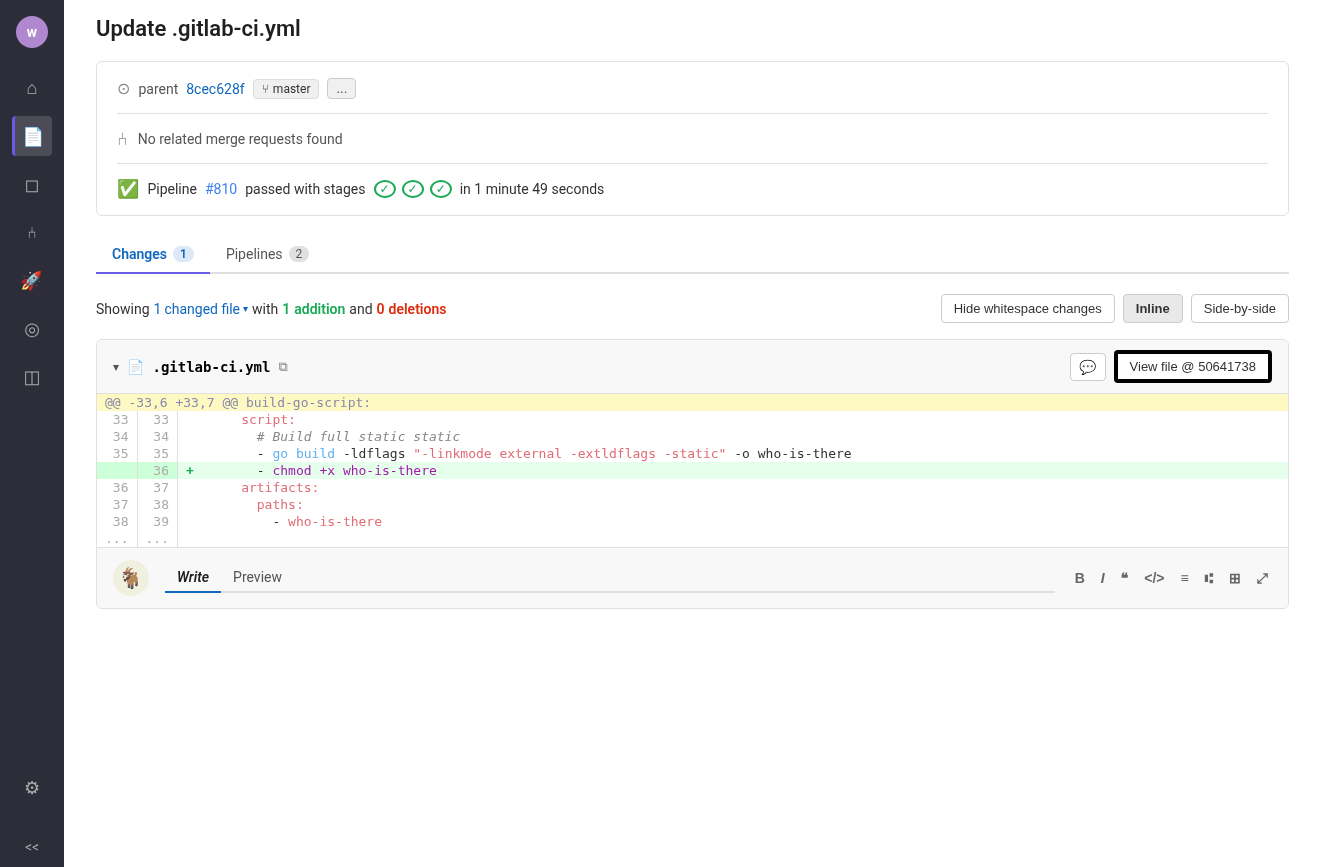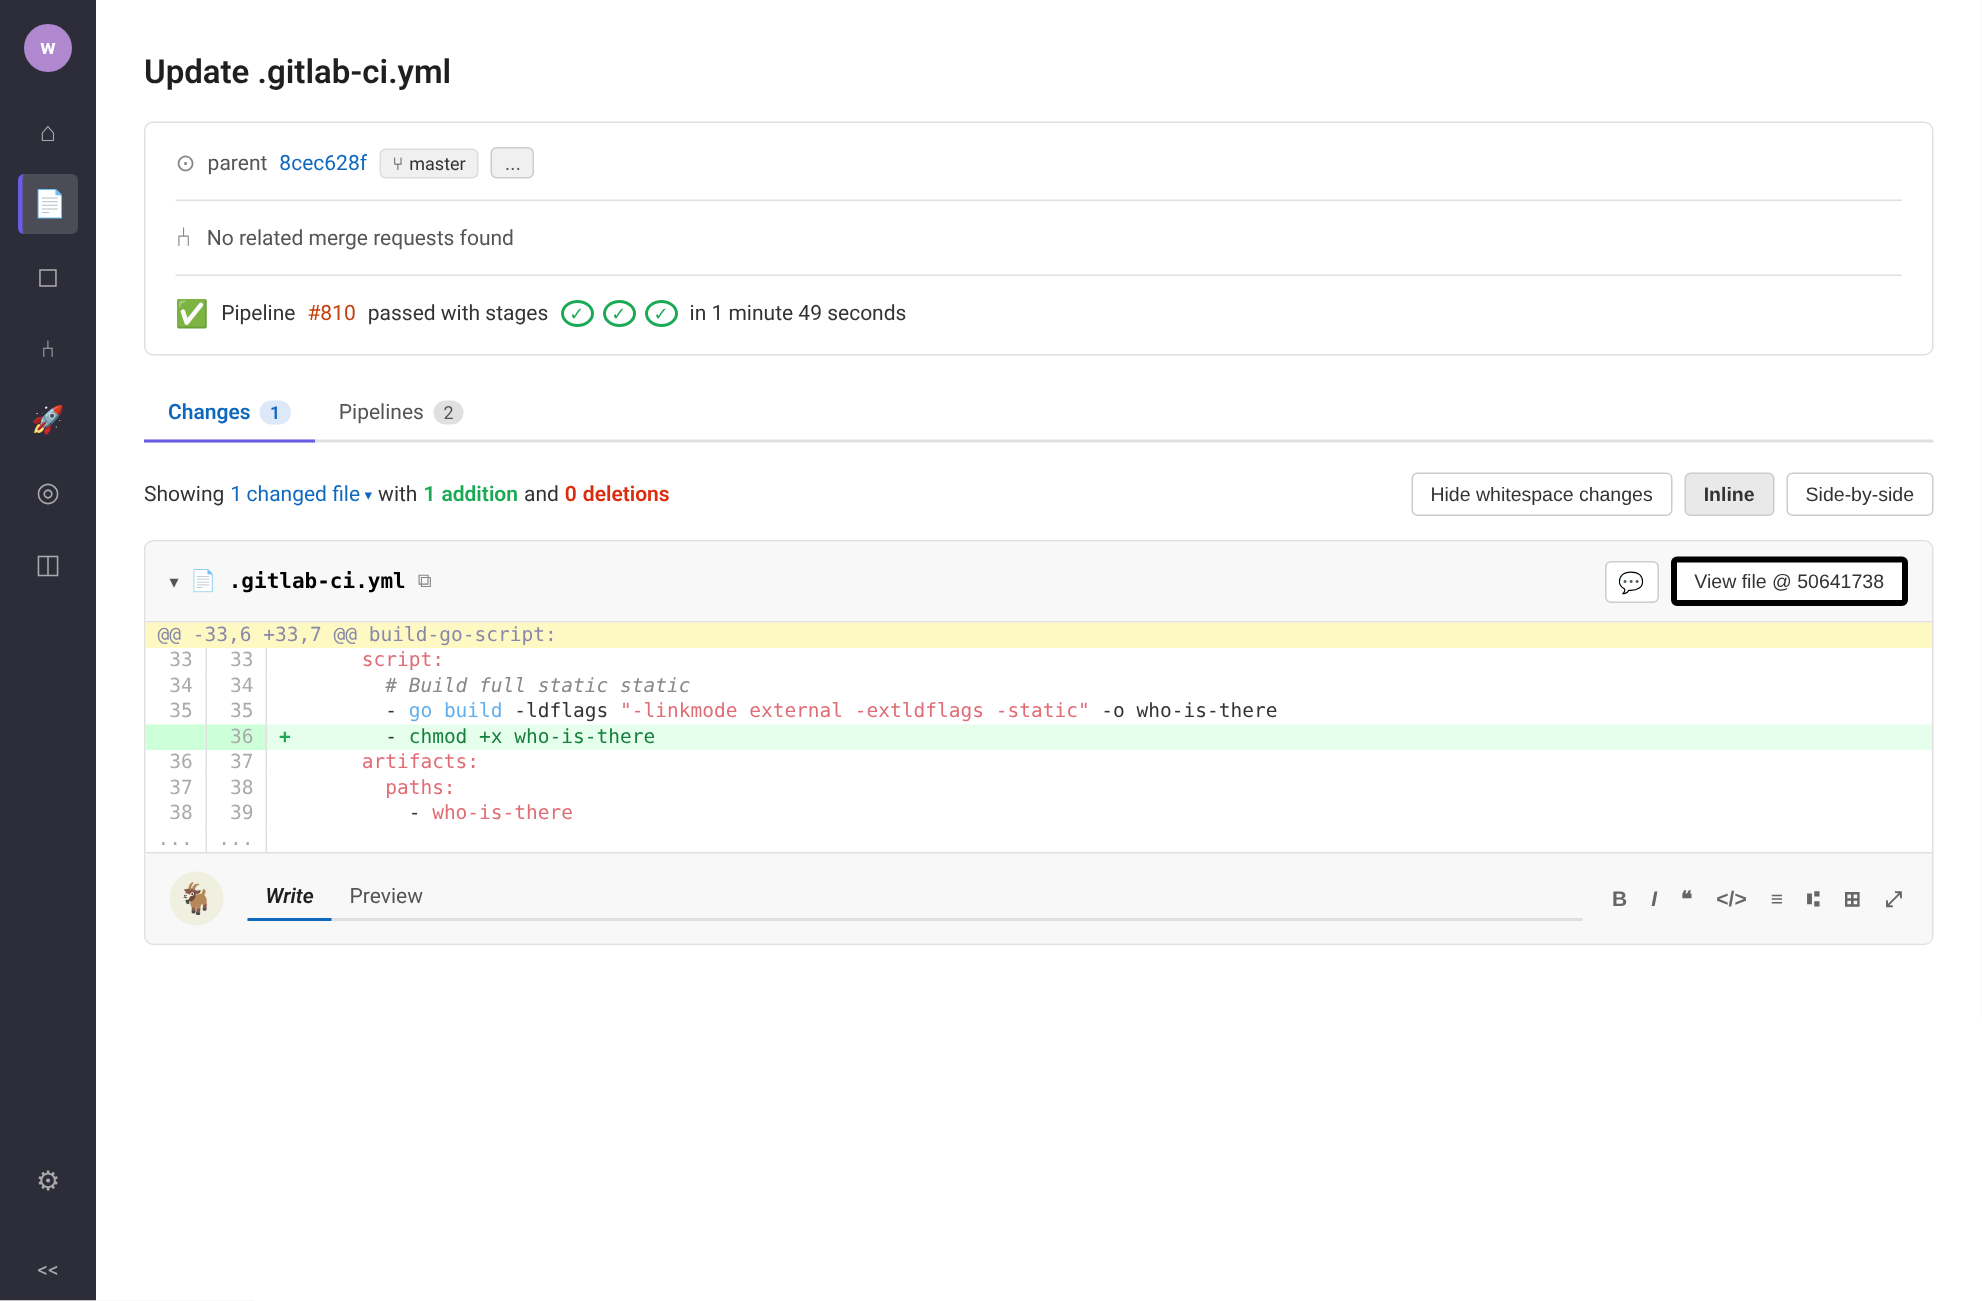--- a/index.html
+++ b/index.html
@@ -57,21 +57,21 @@
       color: #aaa;
       cursor: pointer;
       font-size: 14px;
     }
 
     
     .main {
       flex: 1;
       background: white;
       overflow-y: auto;
-      padding: 36px 32px;
+      padding: 16px 32px;
     }
 
     .page-title {
       font-size: 22px;
       font-weight: 600;
       color: #1f1f1f;
       margin-bottom: 20px;
     }
 
     .info-card {
@@ -124,21 +124,21 @@
     .mr-icon { color: #888; font-size: 18px; }
 
     .pipeline-row {
       display: flex;
       align-items: center;
       gap: 8px;
       font-size: 14px;
       color: #333;
     }
     .check-circle { color: #1aaa55; font-size: 18px; }
-    .pipeline-link { color: #c2410c; text-decoration: none; }
+    .pipeline-link { color: #3b82f6; text-decoration: none; }
 
     
     .tabs {
       display: flex;
       border-bottom: 2px solid #e0e0e0;
       margin-bottom: 20px;
       gap: 0;
     }
     .tab {
       padding: 10px 16px;
@@ -247,21 +247,21 @@
     .line-num { color: #aaa; text-align: right; width: 40px; user-select: none; border-right: 1px solid #e0e0e0; }
     .diff-hunk { background: #fef9c3; color: #8888aa; padding: 4px 8px; }
     .diff-add { background: #e6ffed; }
     .diff-add .line-num { background: #cdffd8; }
     .diff-normal {}
     .diff-code { color: #333; }
     .kw { color: #e06c75; } 
     .cm { color: #888; font-style: italic; } 
     .str { color: #e06c75; } 
     .fn { color: #61afef; } 
-    .green-code { color: #15803d; }
+    .green-code { color: #a21caf; }
 
     
     .comment-bar {
       border-top: 1px solid #e0e0e0;
       display: flex;
       align-items: center;
       padding: 12px 16px;
       background: #f8f8f8;
       gap: 16px;
     }

